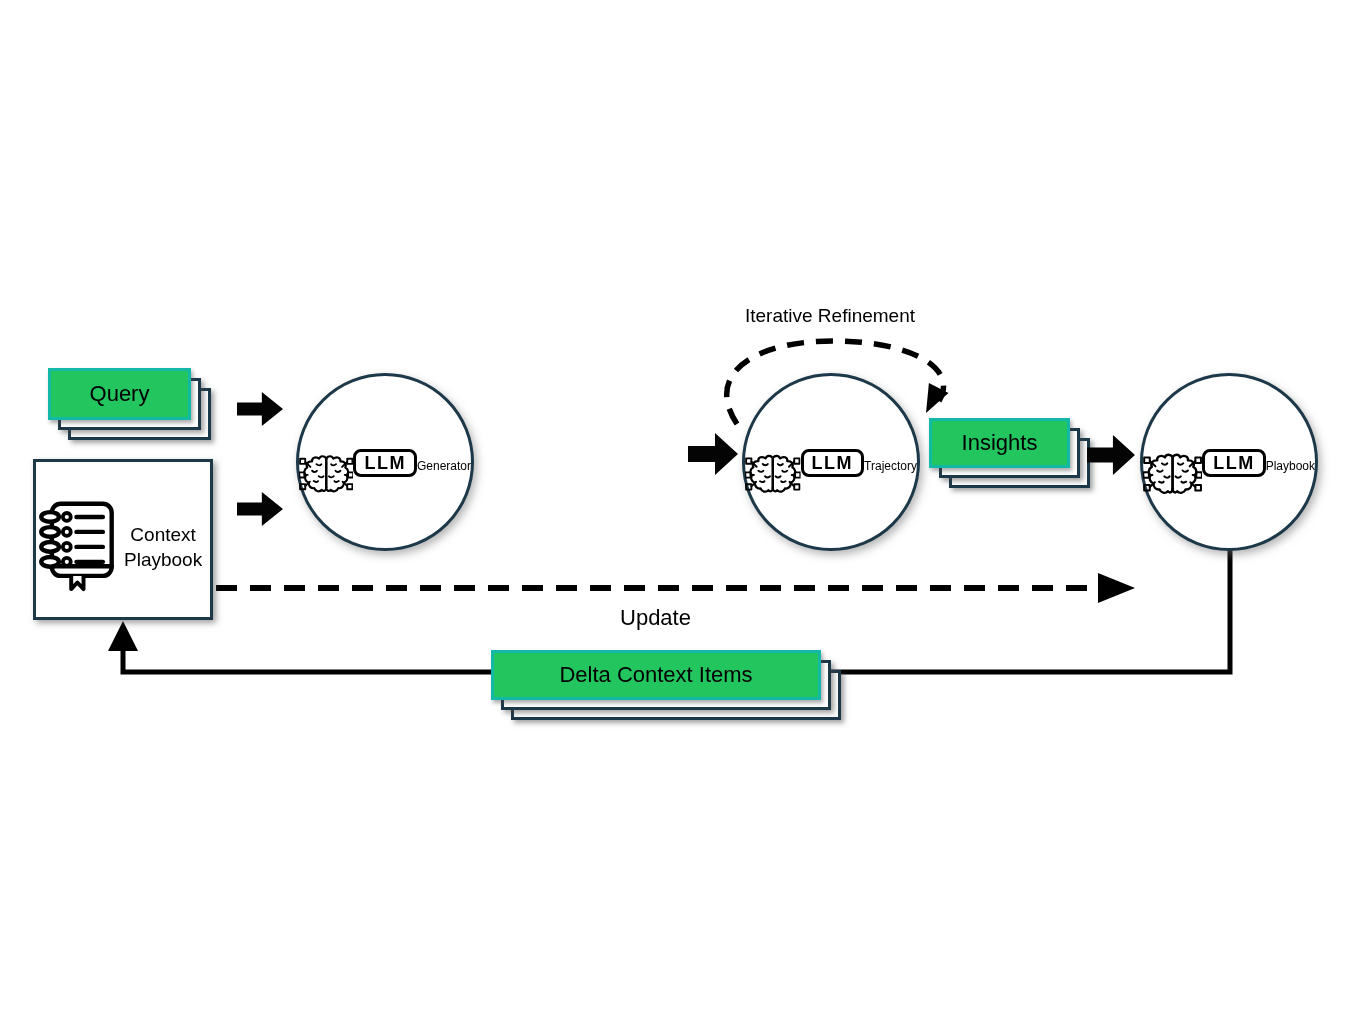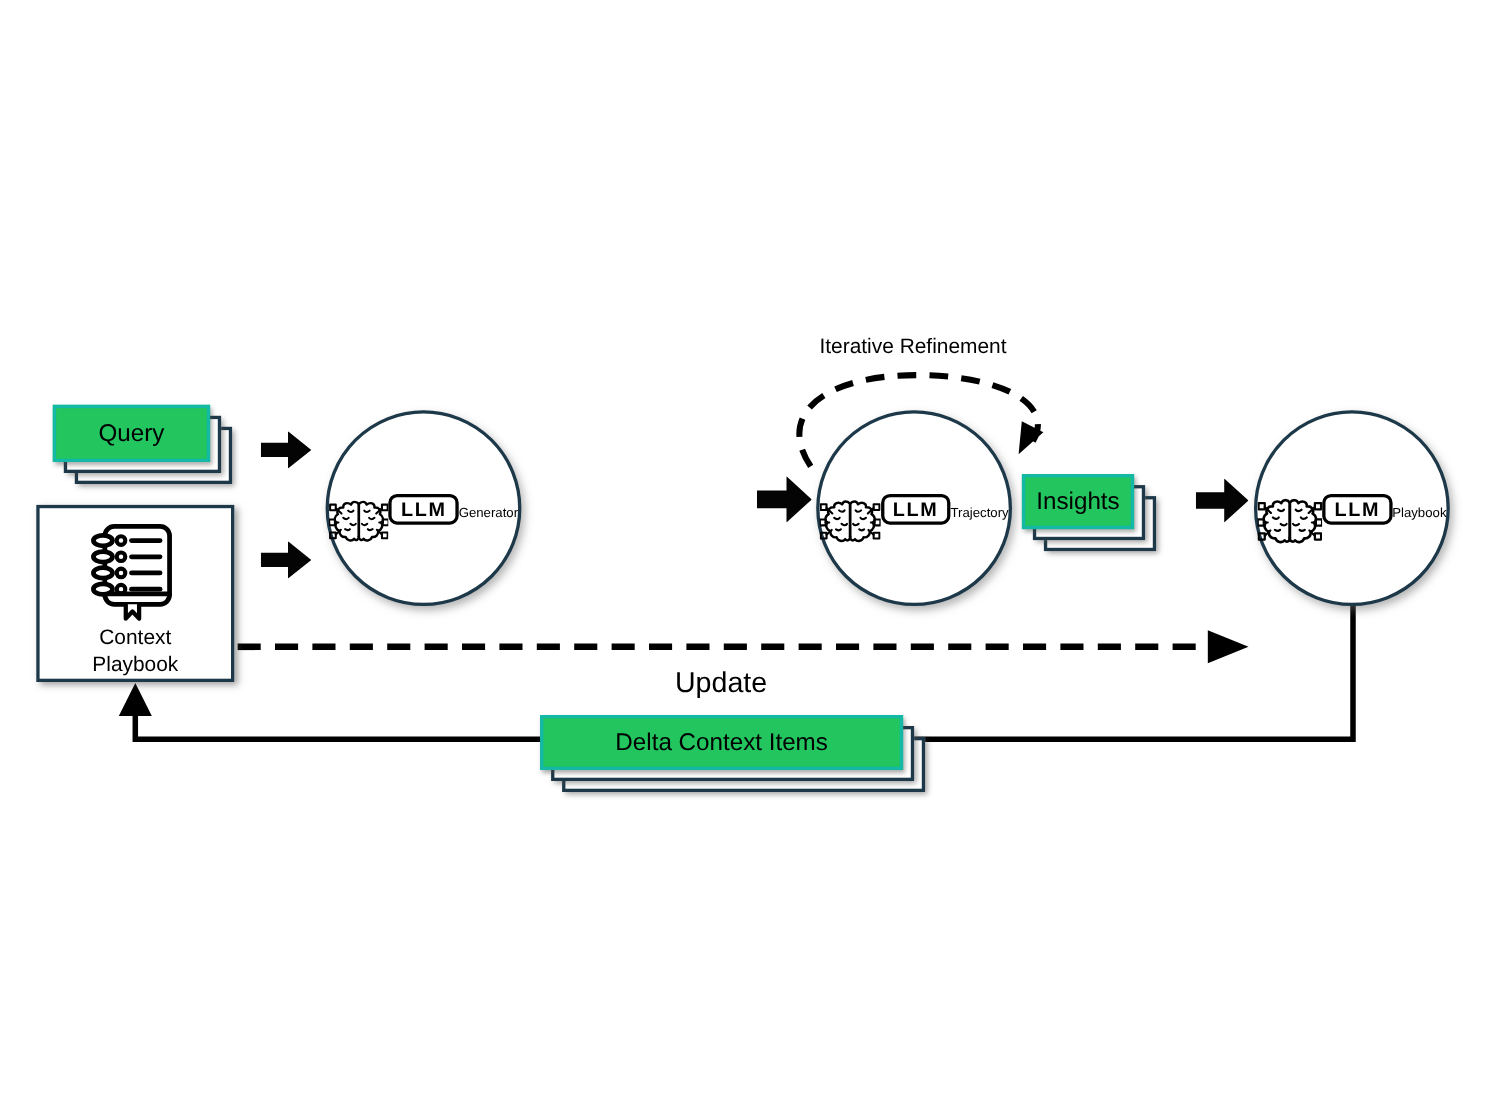--- a/index.html
+++ b/index.html
@@ -26,21 +26,21 @@
     position:absolute; left:0; top:0; width:100%; height:100%;
     background:#22c55e; border:3px solid #14b8a6;
     display:flex; align-items:center; justify-content:center;
     font-size:22px; box-shadow:2px 3px 4px rgba(70,70,70,.45);
   }
 
   
   .plain-box {
     position:absolute; z-index:2; background:#fff; border:3px solid #1c3849;
     box-shadow:3px 3px 6px rgba(70,70,70,.5);
-    display:flex; flex-direction:column; align-items:center;
+    display:flex; flex-direction:row; align-items:center;
   }
   .playbook-label { font-size:19px; line-height:25px; text-align:center; margin-top:2px; }
 
   
   .node-circle {
     position:absolute; z-index:2; width:178px; height:178px; border-radius:50%;
     background:#fff; border:3px solid #1c3849;
     box-shadow:3px 4px 8px rgba(110,110,110,.5);
     display:flex; flex-direction:row; align-items:center;
   }
@@ -54,21 +54,21 @@
   
   .block-arrow {
     position:absolute; z-index:2; background:#040404;
     clip-path:polygon(0 31%, 54% 31%, 54% 0%, 100% 50%, 54% 100%, 54% 69%, 0 69%);
     filter:drop-shadow(2px 2px 2px rgba(100,100,100,.6));
   }
 
   
   .free-label { position:absolute; z-index:2; text-align:center; }
   .lbl-iter { left:655px; top:305px; width:350px; font-size:19px; }
-  .lbl-update { left:558px; top:605px; width:195px; font-size:26px; }
+  .lbl-update { left:558px; top:605px; width:195px; font-size:22px; }
 </style>
 </head>
 <body>
 
 <svg width="0" height="0" style="position:absolute" aria-hidden="true">
   <defs>
     <symbol id="brain-sym" viewBox="0 0 100 74">
       <g fill="none" stroke="#000" stroke-width="4" stroke-linecap="round" stroke-linejoin="round">
         <g id="brain-half">
           <path d="M50,8 C46,3 39,3 37,9 C31,4 23,7 24,14 C17,13 12,19 15,25 C9,28 8,36 13,39 C9,44 12,51 18,53 C17,59 22,64 28,63 C30,69 38,71 42,66 C45,70 50,68 50,62"></path>
@@ -161,21 +161,21 @@
   <div class="free-label lbl-iter">Iterative Refinement</div>
 
   <div class="node-circle" style="left:742px;top:373px">
     <svg class="brain" viewBox="0 0 100 74">
       <use href="#brain-sym"></use>
     </svg>
     <div class="llm-badge">LLM</div>
     <div class="node-label">Trajectory</div>
   </div>
 
-  <div class="stack" style="left:929px;top:431px;width:102px;height:50px">
+  <div class="stack" style="left:929px;top:418px;width:141px;height:50px">
     <div class="layer l2"></div>
     <div class="layer l1"></div>
     <div class="front">
       <span>Insights</span>
     </div>
   </div>
 
   <div class="block-arrow" style="left:1087px;top:435px;width:48px;height:40px"></div>
 
   <div class="node-circle" style="left:1140px;top:373px">

